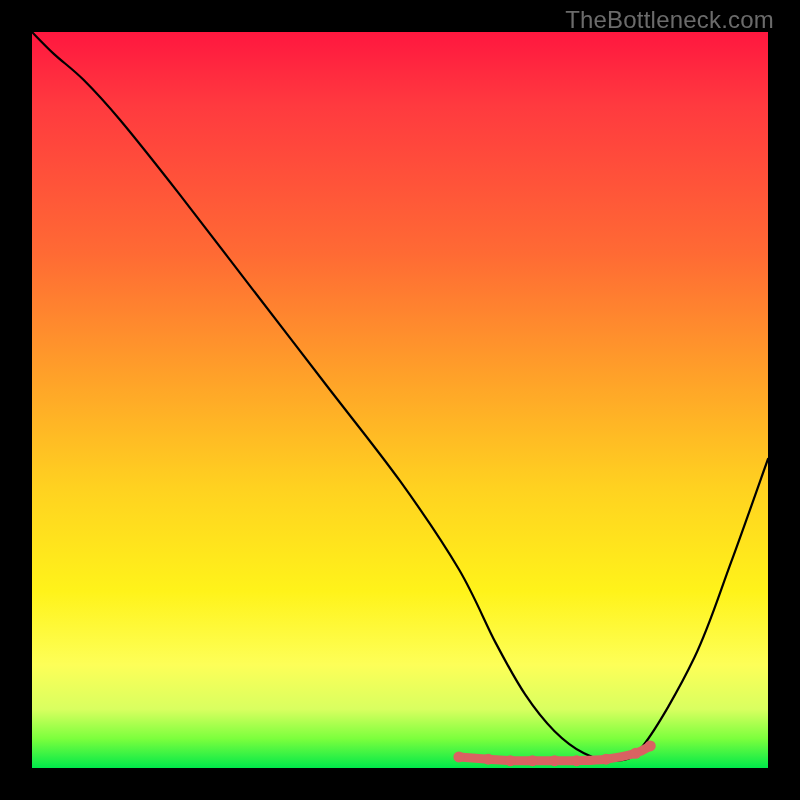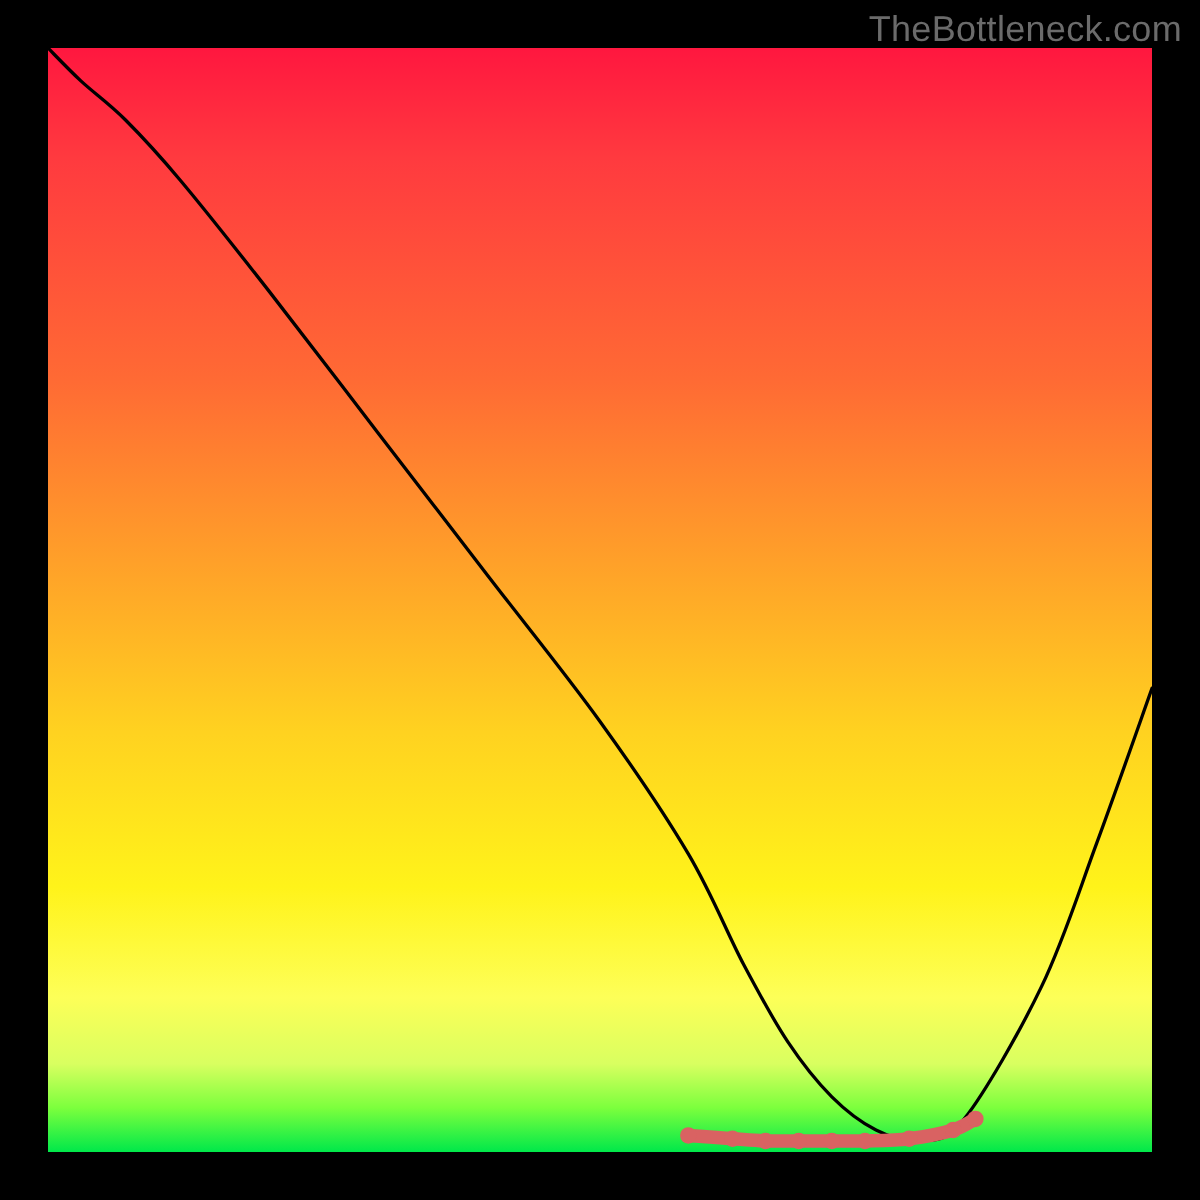--- a/index.html
+++ b/index.html
@@ -12,21 +12,21 @@
   }
   .container {
     position: relative;
     width: 800px;
     height: 800px;
     background: #000;
   }
   .watermark {
     position: absolute;
     top: 6px;
-    right: 12px;
+    right: 26px;
     font-family: Arial, Helvetica, sans-serif;
     font-size: 24px;
     font-weight: 500;
     color: #6b6b6b;
     letter-spacing: 0.2px;
     z-index: 5;
   }
   .plot {
     position: absolute;
     left: 32px;

